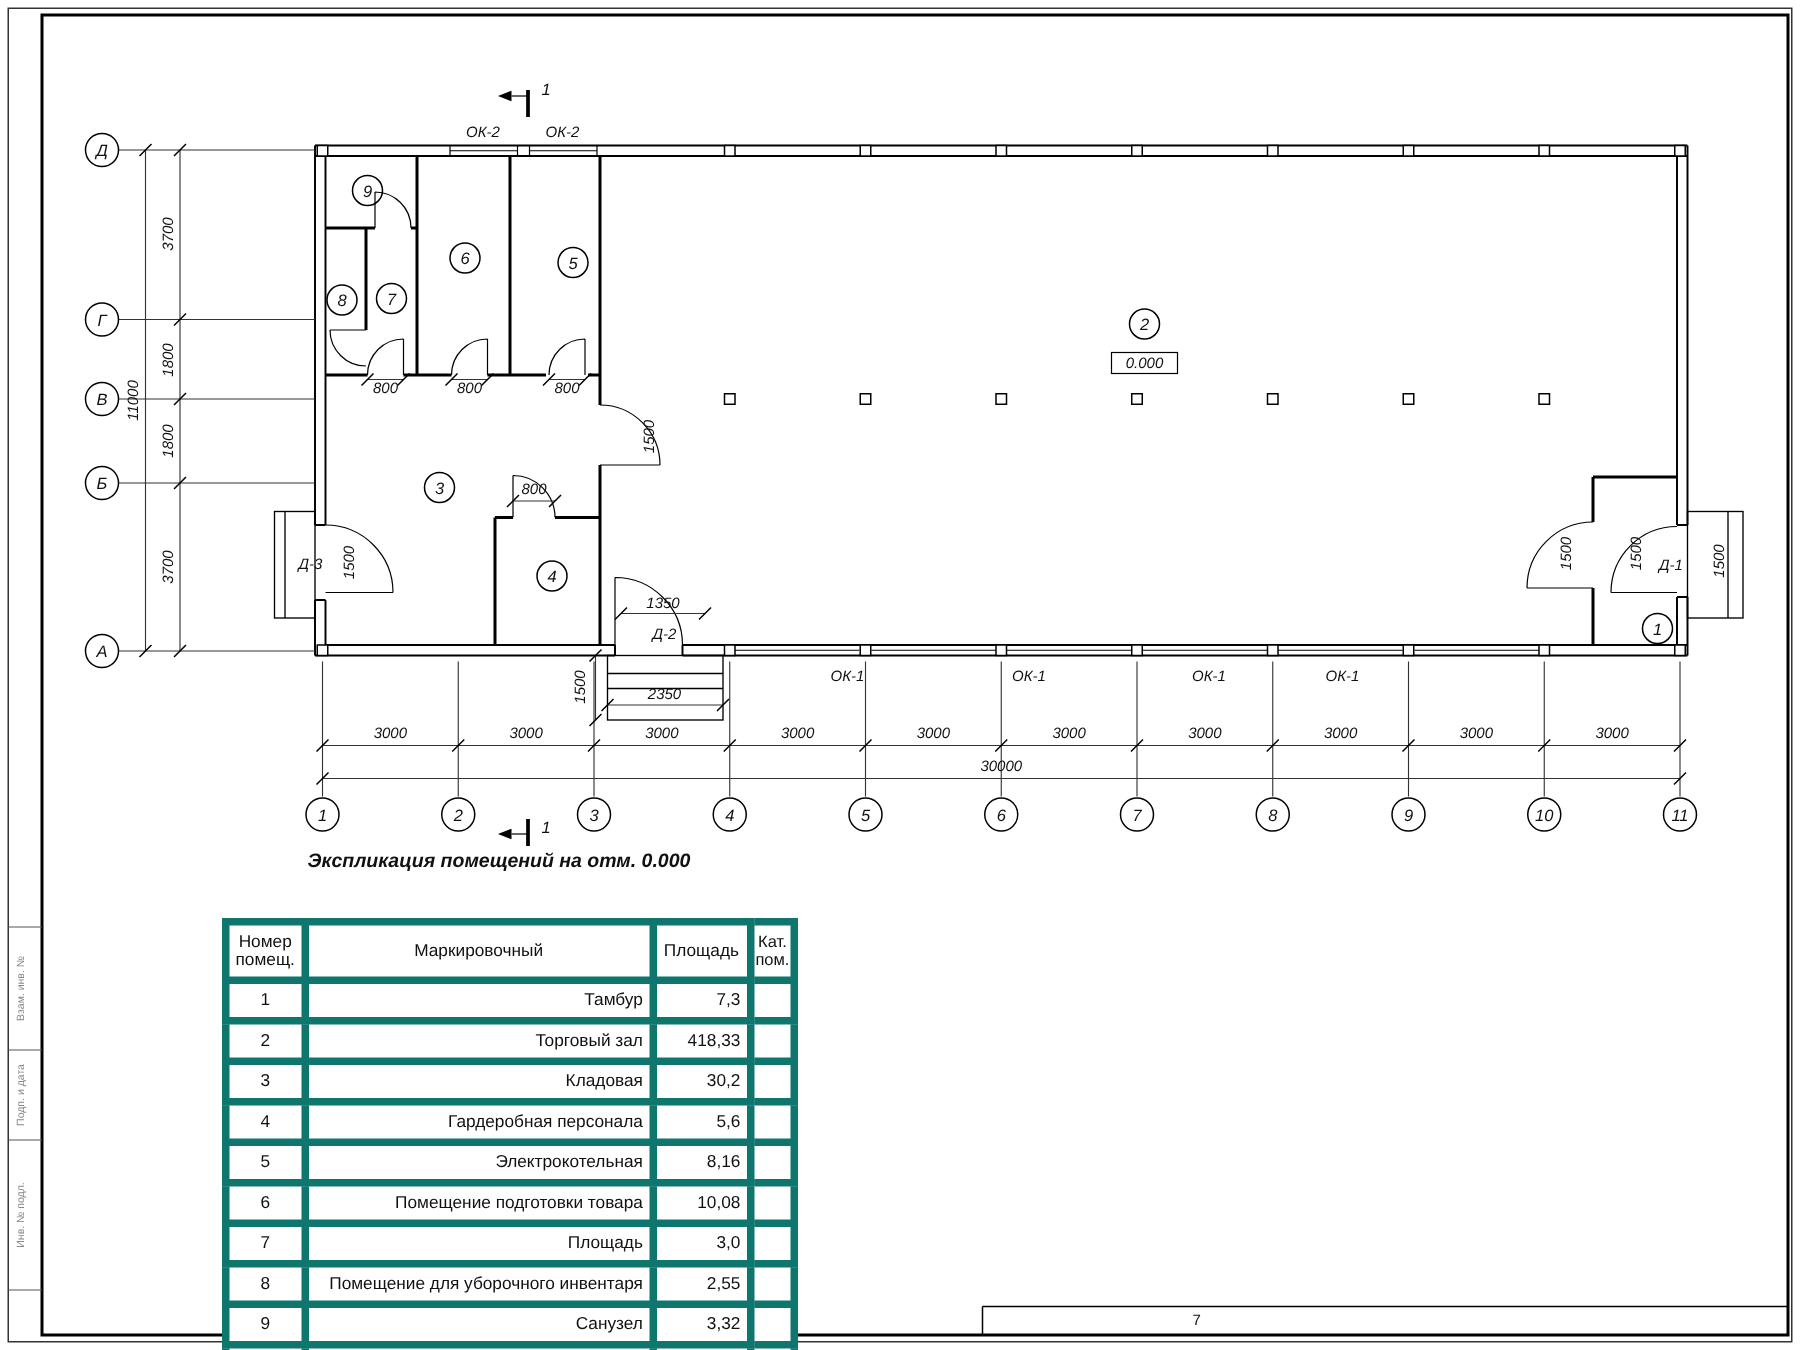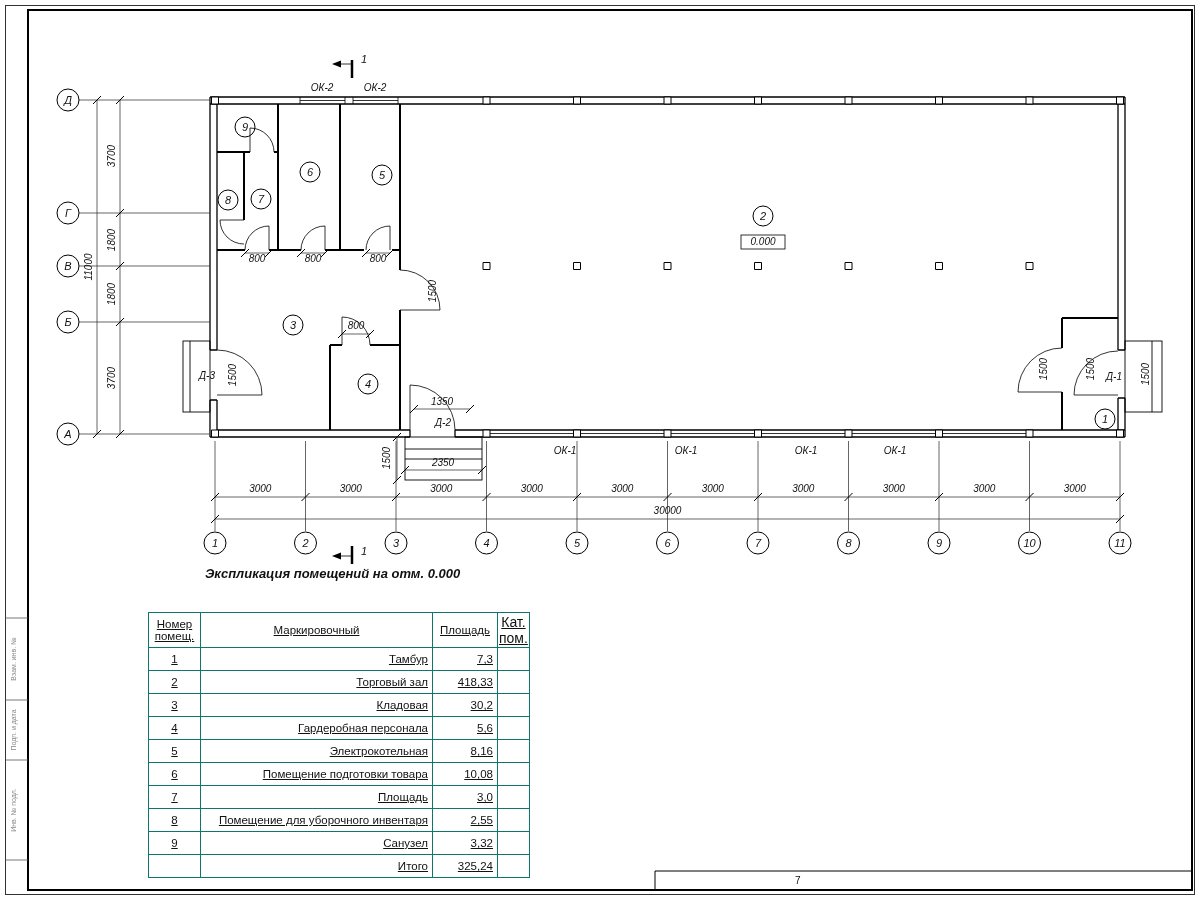--- a/index.html
+++ b/index.html
@@ -10,23 +10,23 @@
   .ptxt  { font:italic 10px "Liberation Sans", sans-serif; }
   .ptxt2 { font:italic 11px "Liberation Sans", sans-serif; }
   .stamp-txt { font:7px "Liberation Sans", sans-serif; fill:#888; }
   .title-main { position:absolute; left:460px; top:52px; width:360px; text-align:center;
                 font:bold italic 14px "Liberation Sans", sans-serif; text-decoration:underline; }
   .title-expl { position:absolute; left:205px; top:566px;
                 font:bold italic 13px "Liberation Sans", sans-serif; }
   .pagenum { position:absolute; left:795px; top:875px; font:10px "Liberation Sans", sans-serif; }
   table.expl { position:absolute; left:148px; top:612px; border-collapse:collapse;
                font:11.5px "Liberation Sans", sans-serif; table-layout:fixed; }
-  table.expl th, table.expl td { border:1px solid #0f766e; padding:0 4px; height:22px; background:#fff;text-decoration:underline; }
+  table.expl th, table.expl td { border:5px solid #0f766e; padding:0 4px; height:22px; background:#fff; }
   table.expl th { font-weight:normal; text-align:center; height:34px; }
-  table.expl th.small { font-size:14px; padding:0 1px; }
+  table.expl th.small { font-size:11px; padding:0 1px; }
   table.expl td.c { text-align:center; }
   table.expl td.l { text-align:right; padding-left:7px; }
 </style>
 </head>
 <body>
 
 <div class="sheet">
 
 <svg width="1200" height="900" viewBox="0 0 1200 900">
 

